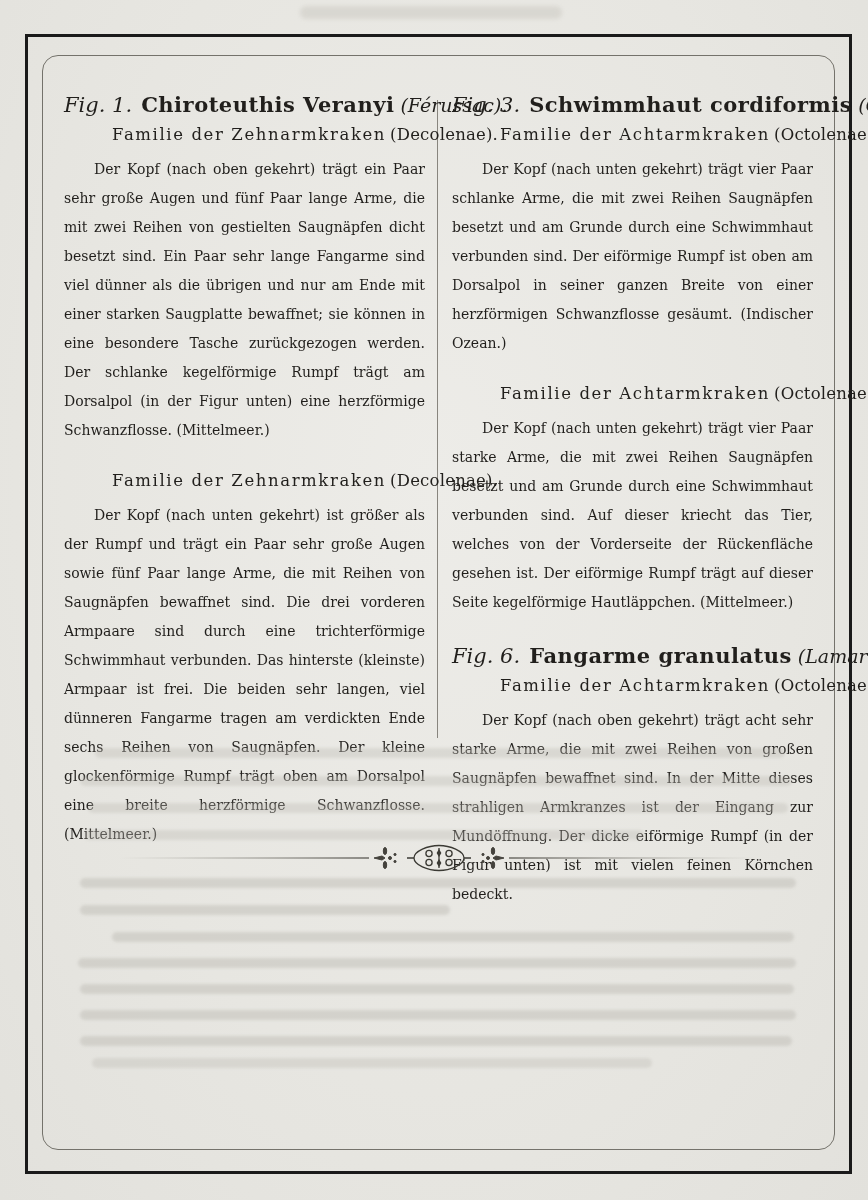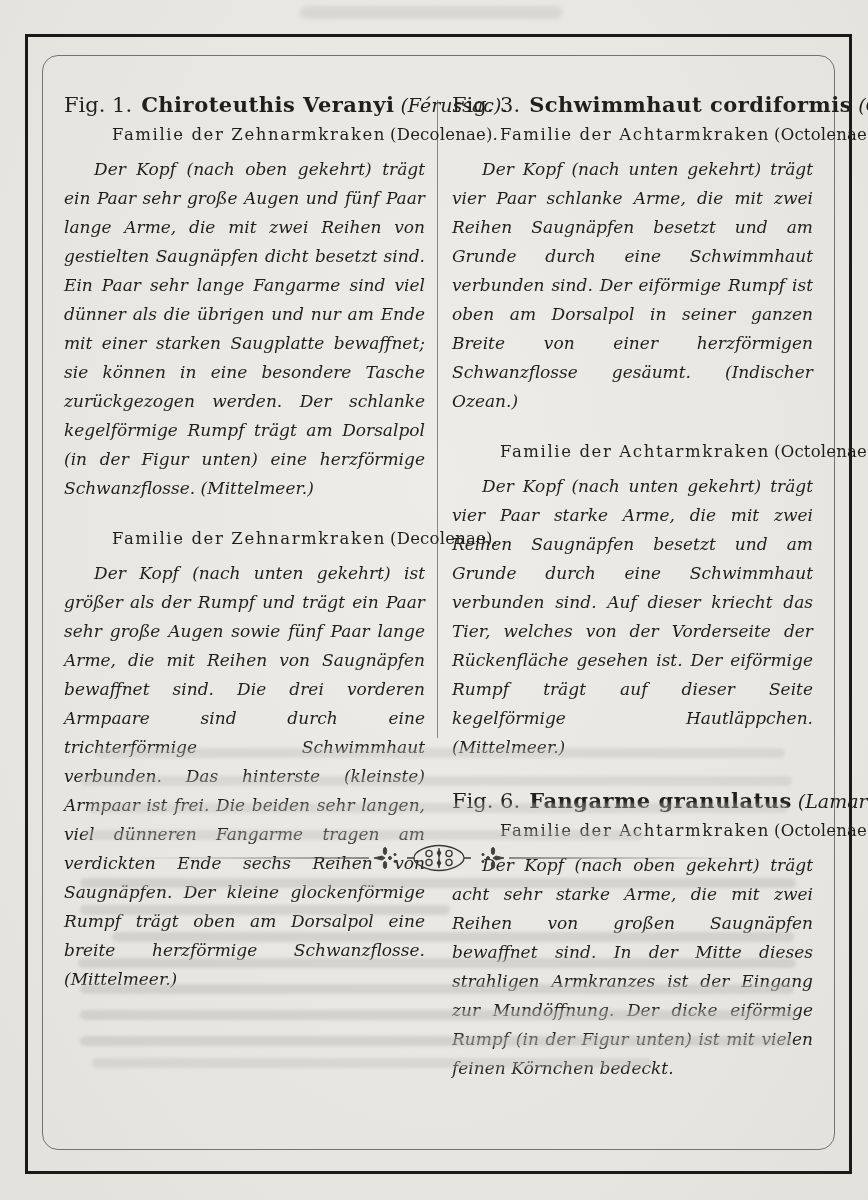--- a/index.html
+++ b/index.html
@@ -32,33 +32,32 @@
     background:#88857e;
   }
 
   .fig-section + .fig-section { margin-top:26px; }
 
   .fig-heading {
     text-align:center; font-weight:normal;
     font-size:21px; line-height:26px; margin-bottom:7px;
     white-space:nowrap;
   }
-  .fig-label   { margin-right:9px; }
+  .fig-label   { margin-right:9px;font-style:italic; }
   .species     { font-weight:bold; letter-spacing:.5px;text-align:center; }
   .author      { font-style:italic; font-size:19px; margin-left:6px; }
 
   .family-line { text-align:center; font-size:16.5px; margin-bottom:11px; white-space:nowrap;margin-left:48px; }
   .family      { letter-spacing:1.6px; }
   .family-latin{ letter-spacing:.2px; margin-left:4px; }
 
   .body-text {
-    font-size:17px; line-height:29px;
+    font-size:14px; line-height:29px;
     text-indent:30px;
     text-align:justify;
-    font-style:italic;
   }
 
   
   .divider-row {
     position:absolute; left:63px; top:838px; width:752px; height:40px;
     display:flex; align-items:center; justify-content:center;
   }
 
   
   .ghost {

